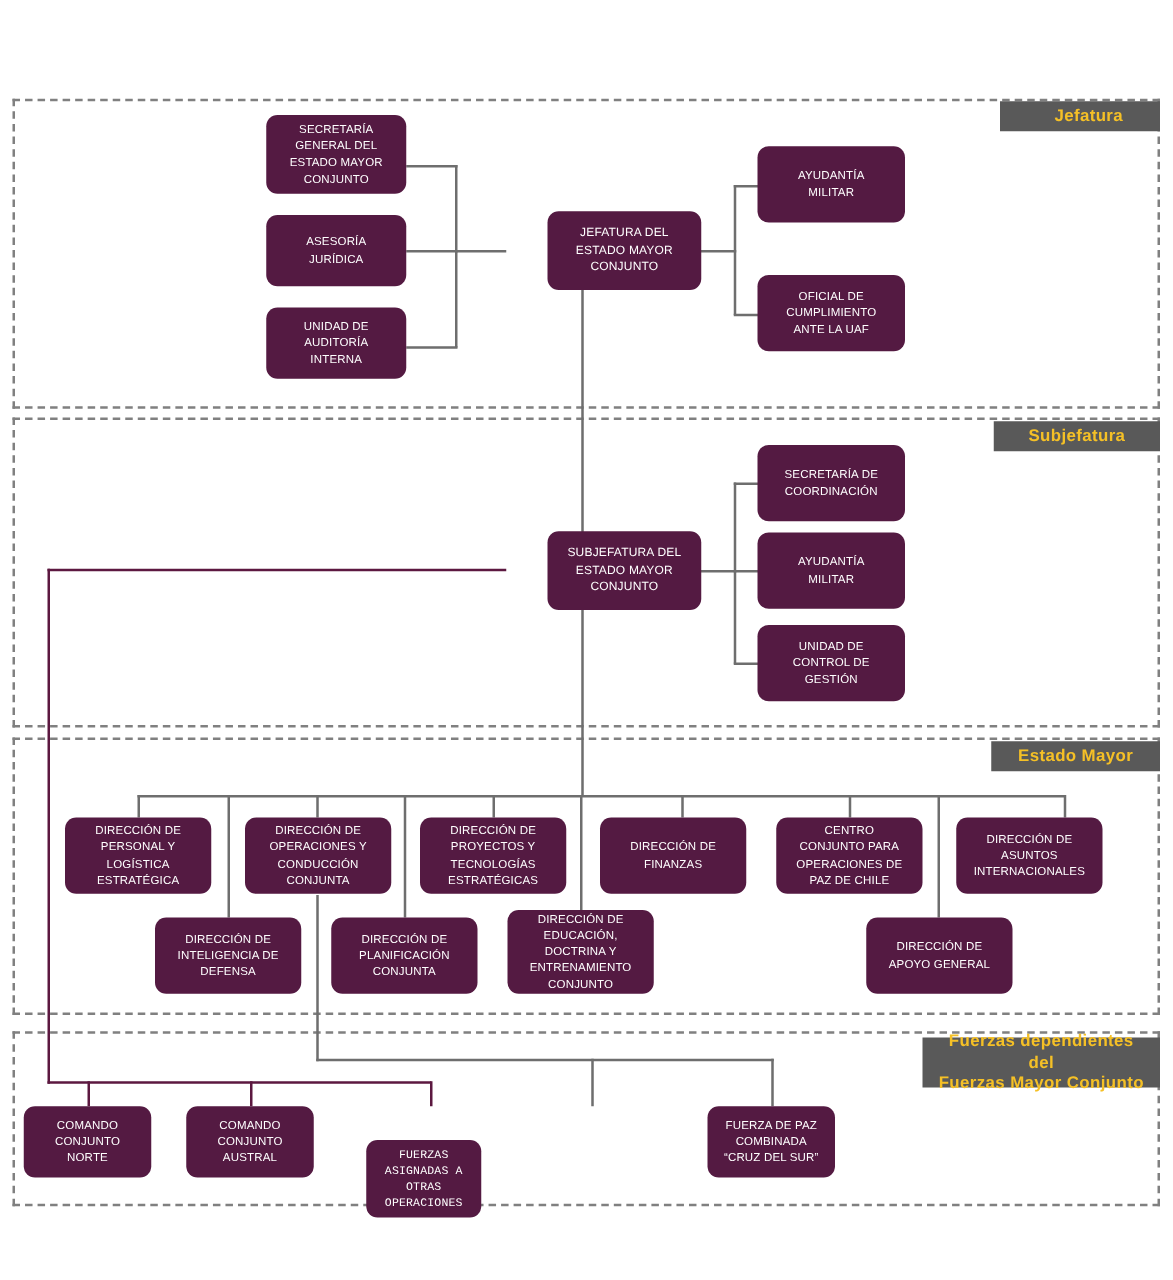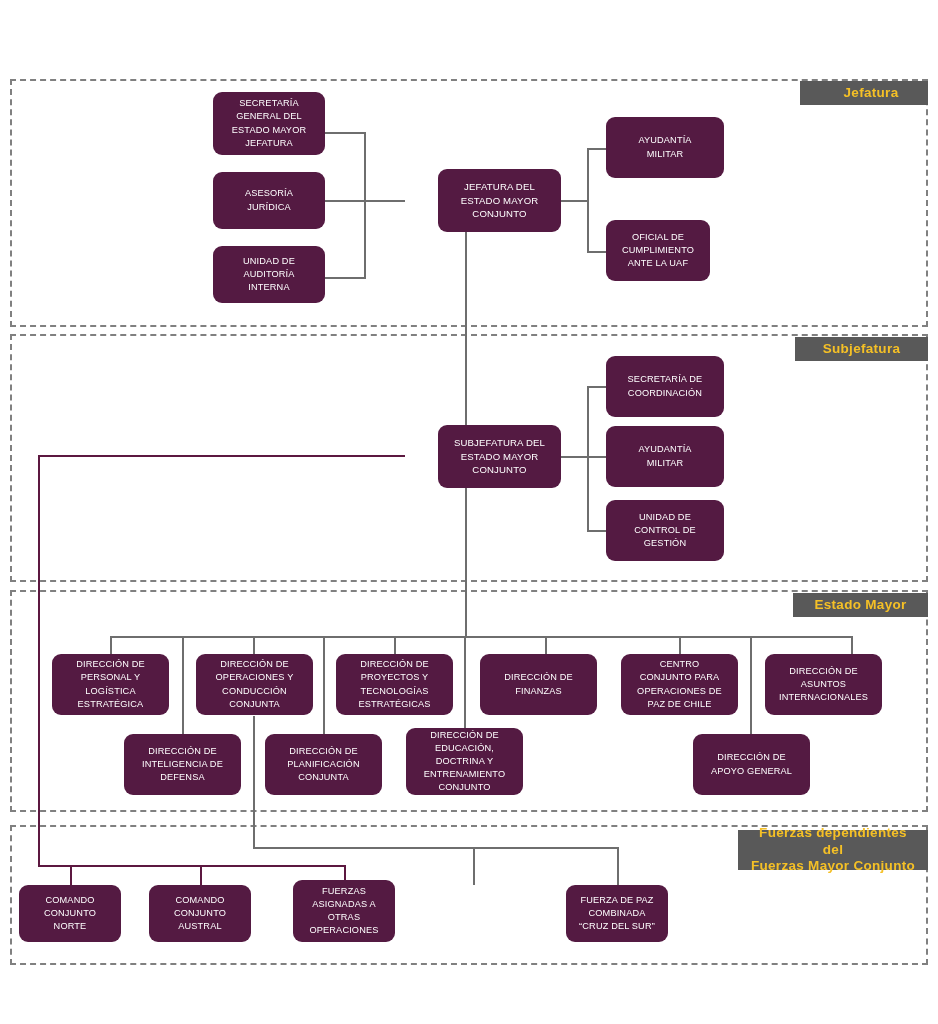--- a/index.html
+++ b/index.html
@@ -138,32 +138,32 @@
   <div class="ln v" style="left:617px; top:847px; height:38px;"></div>
 
   <div class="ln h plum" style="left:38px; top:865px; width:307px;"></div>
   <div class="ln v plum" style="left:70px; top:865px; height:20px;"></div>
   <div class="ln v plum" style="left:200px; top:865px; height:20px;"></div>
   <div class="ln v plum" style="left:344px; top:865px; height:20px;"></div>
 
   <div class="node" style="left:213px; top:92px; width:112px; height:63px;">SECRETARÍA
 GENERAL DEL
 ESTADO MAYOR
-JEFATURA</div>
+CONJUNTO</div>
   <div class="node" style="left:213px; top:172px; width:112px; height:57px;">ASESORÍA
 JURÍDICA</div>
   <div class="node" style="left:213px; top:246px; width:112px; height:57px;">UNIDAD DE
 AUDITORÍA
 INTERNA</div>
   <div class="node lg" style="left:405px; top:169px; width:123px; height:63px;">JEFATURA DEL
 ESTADO MAYOR
 CONJUNTO</div>
   <div class="node" style="left:606px; top:117px; width:118px; height:61px;">AYUDANTÍA
 MILITAR</div>
-  <div class="node" style="left:606px; top:220px; width:104px; height:61px;">OFICIAL DE
+  <div class="node" style="left:606px; top:220px; width:118px; height:61px;">OFICIAL DE
 CUMPLIMIENTO
 ANTE LA UAF</div>
 
   <div class="node lg" style="left:405px; top:425px; width:123px; height:63px;">SUBJEFATURA  DEL
 ESTADO  MAYOR
 CONJUNTO</div>
   <div class="node" style="left:606px; top:356px; width:118px; height:61px;">SECRETARÍA DE
 COORDINACIÓN</div>
   <div class="node" style="left:606px; top:426px; width:118px; height:61px;">AYUDANTÍA
 MILITAR</div>
@@ -205,21 +205,21 @@
   <div class="node" style="left:765px; top:654px; width:117px; height:61px;">DIRECCIÓN DE
 ASUNTOS
 INTERNACIONALES</div>
 
   <div class="node" style="left:19px; top:885px; width:102px; height:57px;">COMANDO
 CONJUNTO
 NORTE</div>
   <div class="node" style="left:149px; top:885px; width:102px; height:57px;">COMANDO
 CONJUNTO
 AUSTRAL</div>
-  <div class="node" style="left:293px; top:880px; width:102px; height:62px;">FUERZAS
+  <div class="node" style="left:293px; top:912px; width:92px; height:62px;font-family:Liberation Mono, monospace;">FUERZAS
 ASIGNADAS A
 OTRAS
 OPERACIONES</div>
   <div class="node" style="left:566px; top:885px; width:102px; height:57px;">FUERZA DE PAZ
 COMBINADA
 “CRUZ DEL SUR”</div>
 
 </div>
 
 </body></html>

